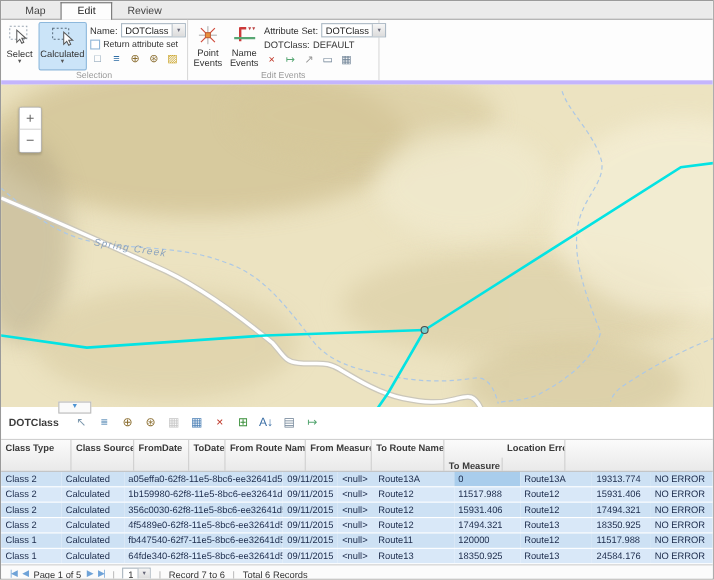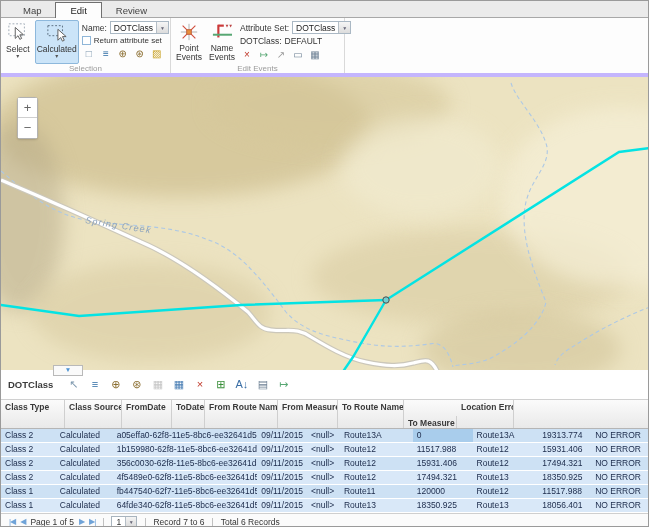--- a/index.html
+++ b/index.html
@@ -312,21 +312,21 @@
       </div>
       <div class="trow even">
         <div class="tcell" style="width: 55px;">Class 1</div>
         <div class="tcell" style="width: 57px;">Calculated</div>
         <div class="tcell" style="width: 145px;">64fde340-62f8-11e5-8bc6-ee32641d5ec9</div>
         <div class="tcell" style="width: 50px;">09/11/2015</div>
         <div class="tcell" style="width: 33px;">&lt;null&gt;</div>
         <div class="tcell" style="width: 73px;">Route13</div>
         <div class="tcell" style="width: 60px;">18350.925</div>
         <div class="tcell" style="width: 66px;">Route13</div>
-        <div class="tcell" style="width: 53px;">18056.401</div>
+        <div class="tcell" style="width: 53px;">24584.176</div>
         <div class="tcell" style="width: 57px;">NO ERROR</div>
       </div>
     </div>
   <div id="tbl-filler"></div>
 
   <div id="pager">
     <span class="pbtn">|◀</span>
     <span class="pbtn">◀</span>
     <span>Page 1 of 5</span>
     <span class="pbtn">▶</span>

